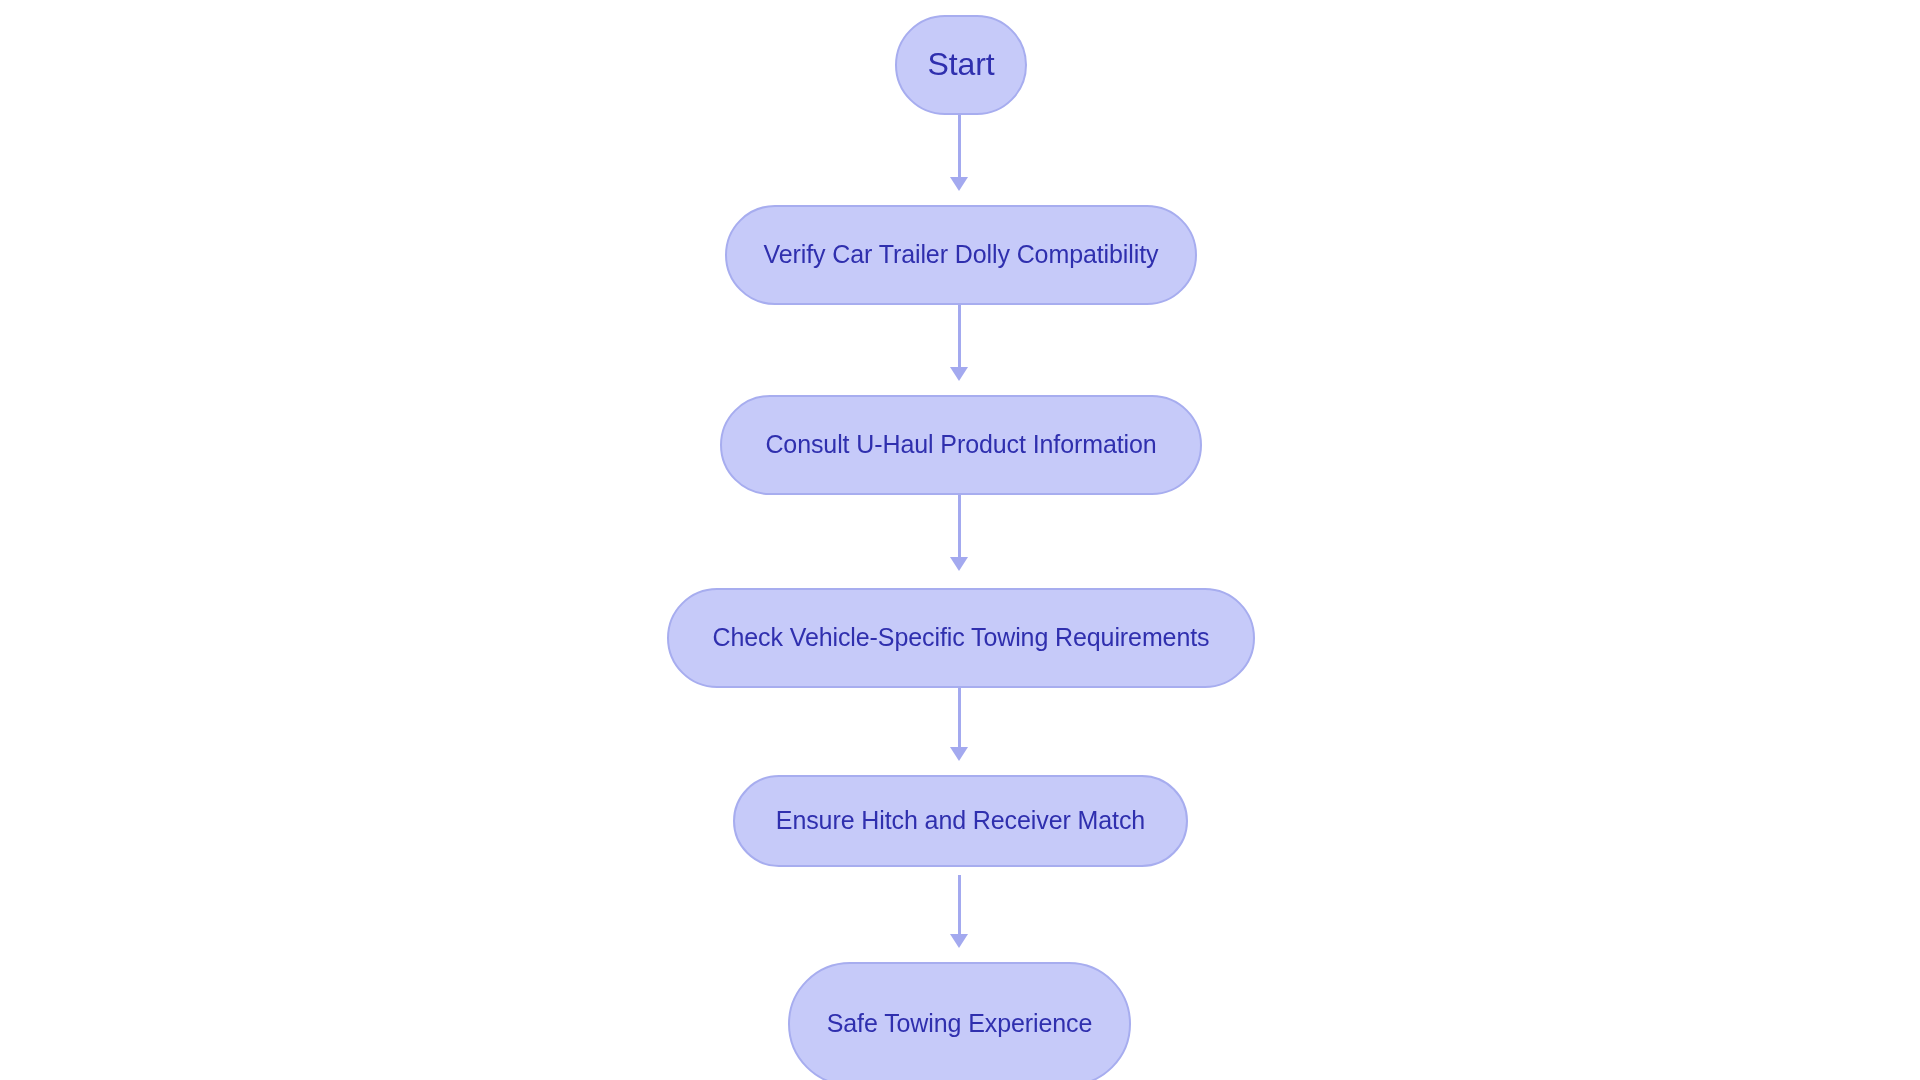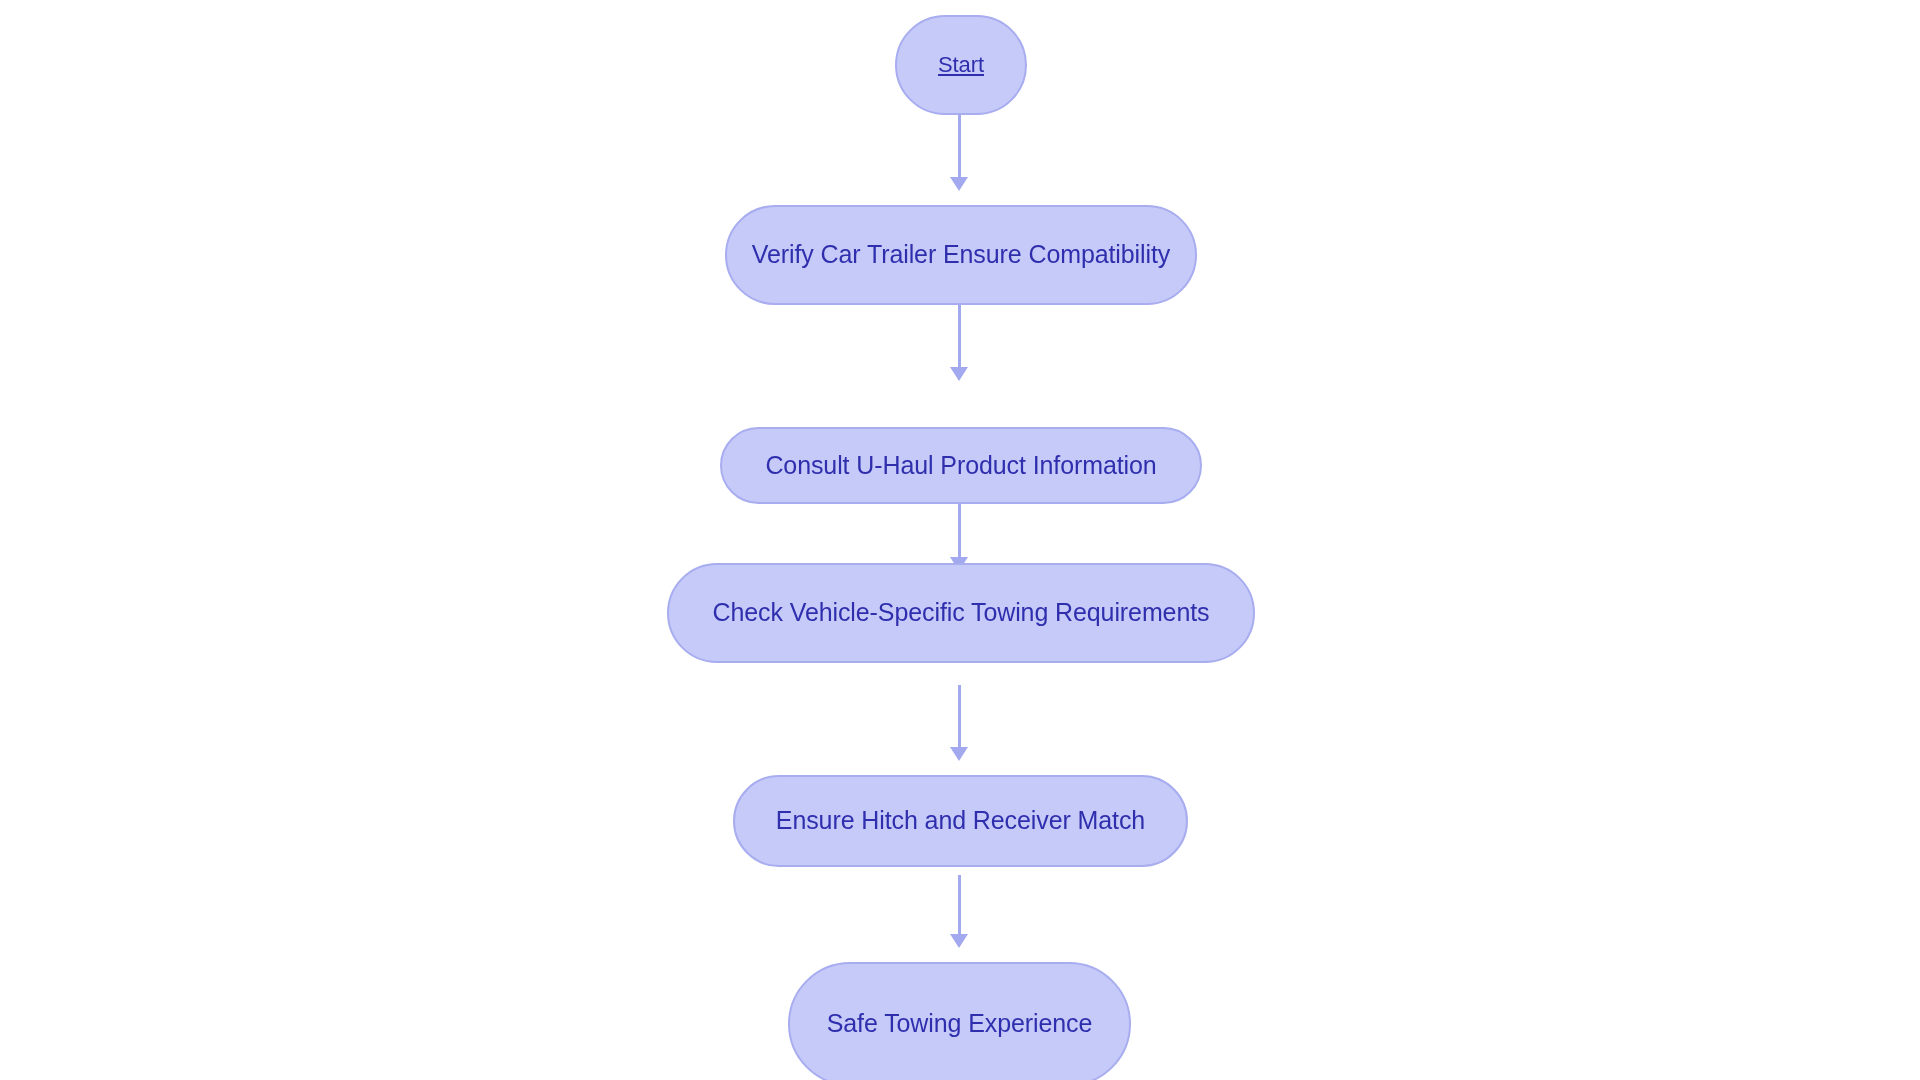--- a/index.html
+++ b/index.html
@@ -38,21 +38,21 @@
     color: #2f2fae;
     font-family: "Liberation Sans", "DejaVu Sans", sans-serif;
     font-size: 25px;
     font-weight: 400;
     line-height: 1.1;
     letter-spacing: -0.1px;
     white-space: nowrap;
     user-select: none;
   }
 
-  .node-start .node-label { font-size: 22px; text-decoration: underline; }
+  .node-start .node-label { font-size: 32px; }
 
   .edge {
     position: absolute;
   }
   .edge-line {
     position: absolute;
     background: #a3a9ef;
     width: 3px;
   }
   .edge-arrowhead {
@@ -89,26 +89,26 @@
       <div class="edge">
         <div class="edge-line" style="left: 958px; top: 875px; height: 59px;"></div>
         <div class="edge-arrowhead" style="left: 950px; top: 934px;"></div>
       </div>
     </div>
   <div id="node-layer">
       <div class="node node-start" style="left: 895px; top: 15px; width: 132px; height: 100px; background: rgb(198, 202, 249); border-color: rgb(167, 173, 239);">
         <span class="node-label" style="color: rgb(47, 47, 174);">Start</span>
       </div>
       <div class="node" style="left: 725px; top: 205px; width: 472px; height: 100px; background: rgb(198, 202, 249); border-color: rgb(167, 173, 239);">
-        <span class="node-label" style="color: rgb(47, 47, 174);">Verify Car Trailer Ensure Compatibility</span>
+        <span class="node-label" style="color: rgb(47, 47, 174);">Verify Car Trailer Dolly Compatibility</span>
       </div>
-      <div class="node" style="left: 720px; top: 395px; width: 482px; height: 77px; background: rgb(198, 202, 249); border-color: rgb(167, 173, 239); margin-top: 32px;">
+      <div class="node" style="left: 720px; top: 395px; width: 482px; height: 100px; background: rgb(198, 202, 249); border-color: rgb(167, 173, 239);">
         <span class="node-label" style="color: rgb(47, 47, 174);">Consult U-Haul Product Information</span>
       </div>
-      <div class="node" style="left: 667px; top: 563px; width: 588px; height: 100px; background: rgb(198, 202, 249); border-color: rgb(167, 173, 239);">
+      <div class="node" style="left: 667px; top: 588px; width: 588px; height: 100px; background: rgb(198, 202, 249); border-color: rgb(167, 173, 239);">
         <span class="node-label" style="color: rgb(47, 47, 174);">Check Vehicle-Specific Towing Requirements</span>
       </div>
       <div class="node" style="left: 733px; top: 775px; width: 455px; height: 92px; background: rgb(198, 202, 249); border-color: rgb(167, 173, 239);">
         <span class="node-label" style="color: rgb(47, 47, 174);">Ensure Hitch and Receiver Match</span>
       </div>
       <div class="node" style="left: 788px; top: 962px; width: 343px; height: 124px; background: rgb(198, 202, 249); border-color: rgb(167, 173, 239);">
         <span class="node-label" style="color: rgb(47, 47, 174);">Safe Towing Experience</span>
       </div>
     </div>
 </div>

